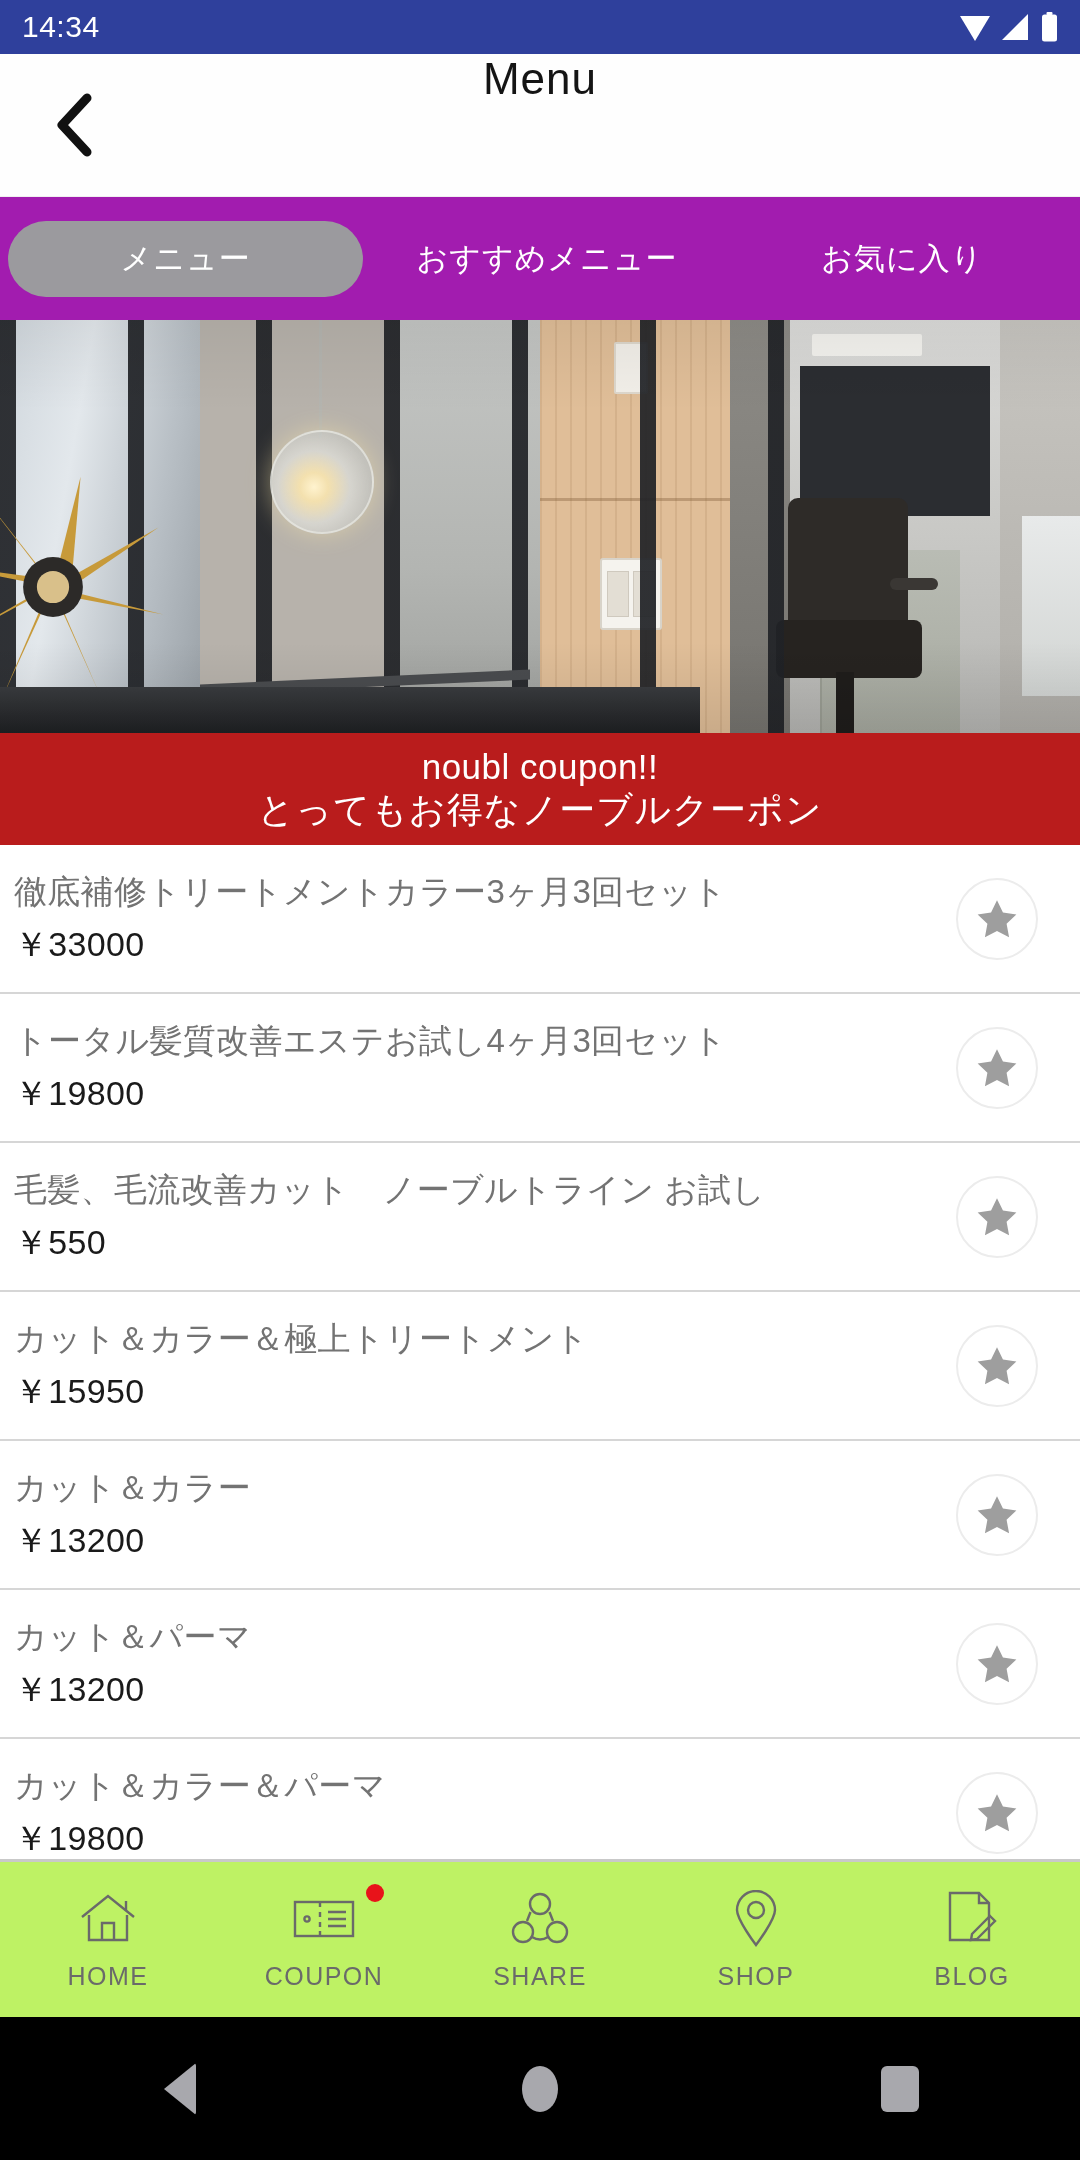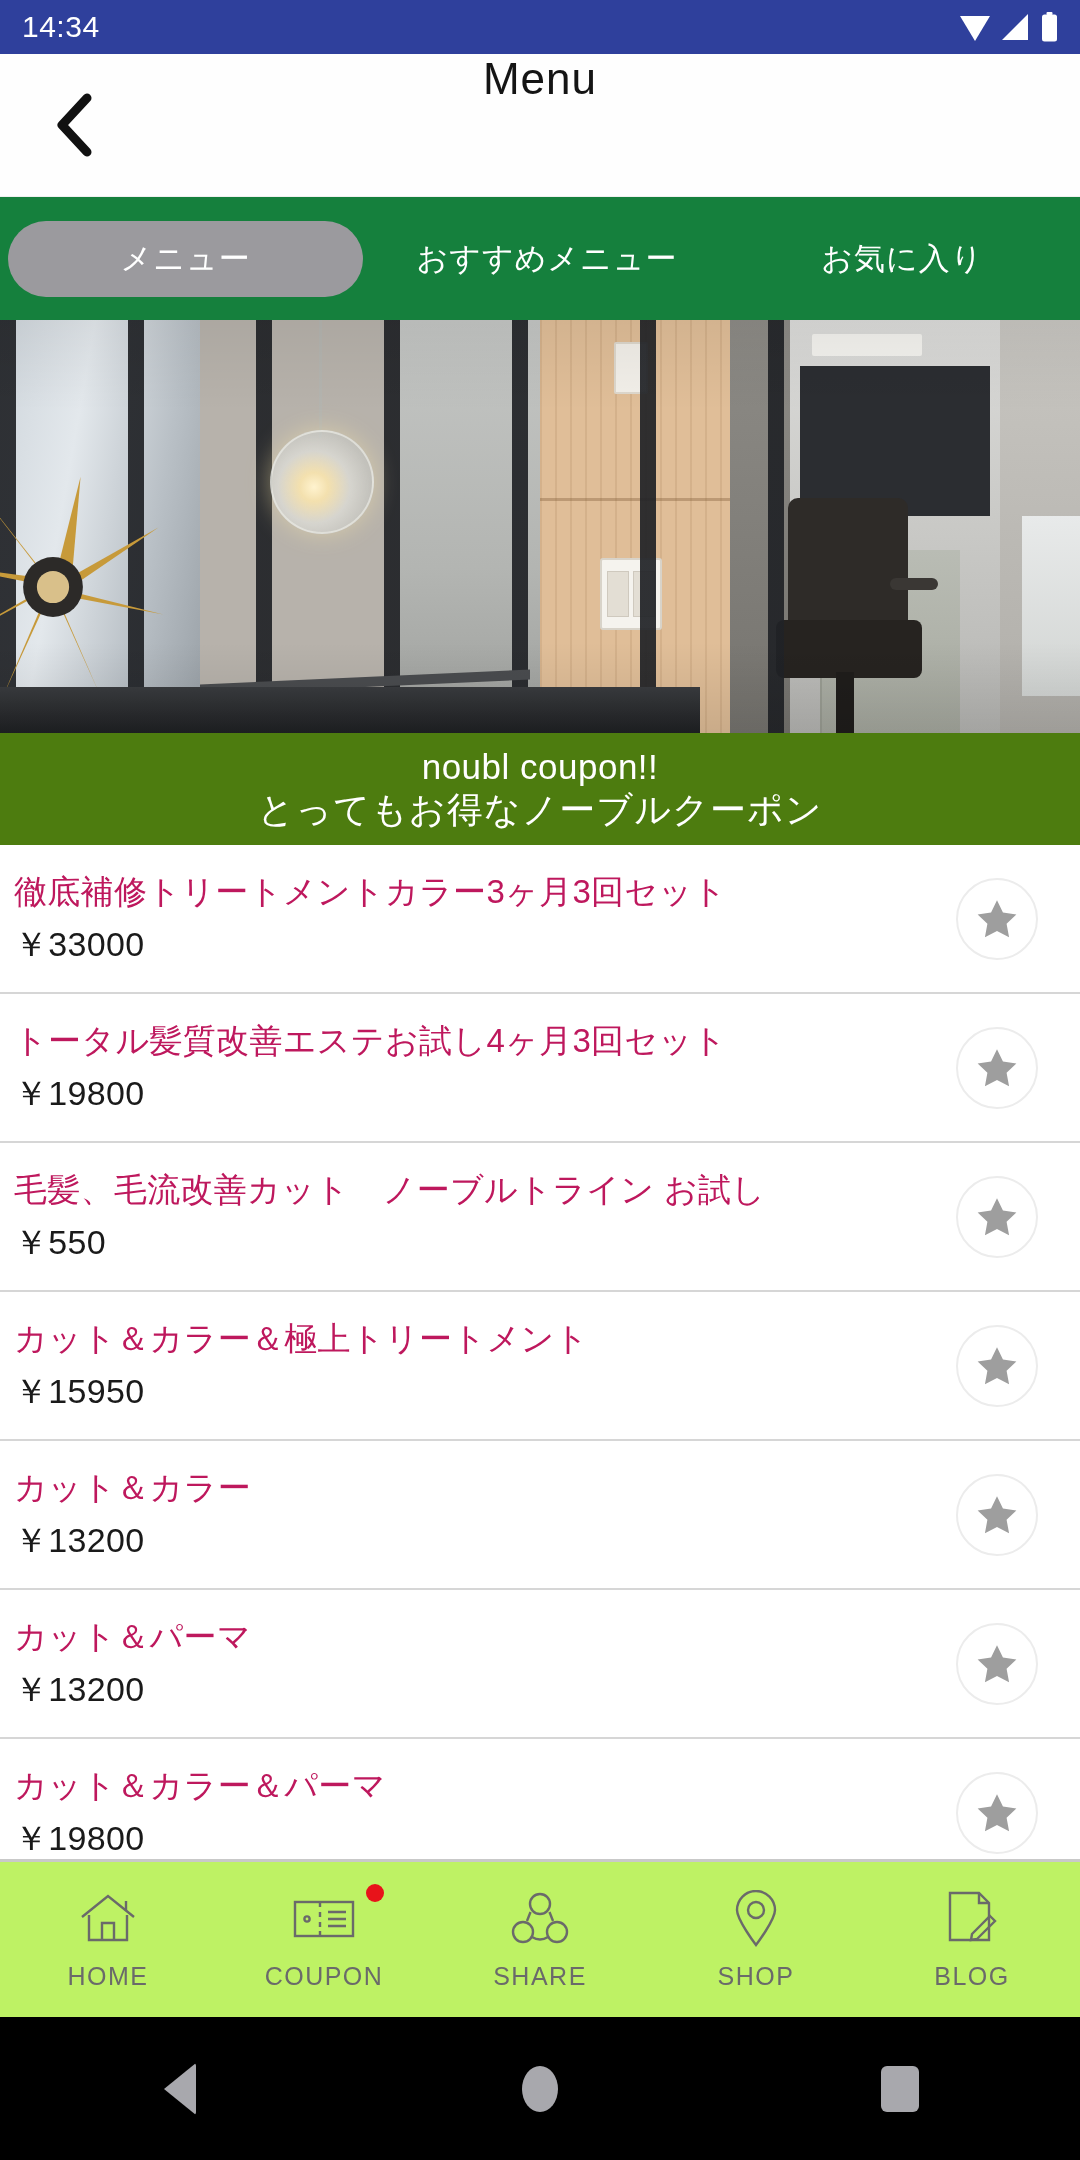--- a/index.html
+++ b/index.html
@@ -34,21 +34,21 @@
   }
   .backbtn svg{ display:block; }
   .appbar-title{
     width:100%; text-align:center; font-size:44px; color:#141414;
     font-weight:400; letter-spacing:1px;
   }
 
   
   .tabbar{
     position:absolute; top:197px; left:0; width:1080px; height:123px;
-    background:#15803d; display:flex; align-items:center;
+    background:#a21caf; display:flex; align-items:center;
   }
   .tab{
     flex:1; height:76px; display:flex; align-items:center; justify-content:center;
     color:#ffffff; font-size:31px; letter-spacing:1px;
   }
   .tab.active{
     background:#9b9a9e; border-radius:40px; margin:0 6px 0 8px;
     color:#ffffff;
   }
 
@@ -168,38 +168,38 @@
     background:#4a4c4f; transform:skewY(-2.6deg);
   }
   .hero-shade{
     position:absolute; inset:0;
     background:linear-gradient(180deg, rgba(0,0,0,.06) 0%, rgba(0,0,0,0) 22%, rgba(0,0,0,0) 78%, rgba(0,0,0,.10) 100%);
   }
 
   
   .caption{
     position:absolute; top:733px; left:0; width:1080px; height:112px;
-    background:#4d7c0f; color:#fff; text-align:center;
+    background:#b91c1c; color:#fff; text-align:center;
     display:flex; flex-direction:column; align-items:center; justify-content:center;
     gap:4px;
   }
   .caption-en{ font-size:35px; letter-spacing:.5px; line-height:1.1; }
   .caption-jp{ font-size:36px; letter-spacing:1px; line-height:1.1; }
 
   
   .list{
     position:absolute; top:845px; left:0; width:1080px; height:1014px;
     background:#fff; overflow:hidden;
   }
   .row{
     position:relative; height:149px; border-bottom:2px solid #d6d6d6;
     display:flex; align-items:center; padding:0 24px 0 14px;
   }
   .row-texts{ flex:1; display:flex; flex-direction:column; gap:16px; }
-  .row-title{ font-size:33px; color:#be185d; line-height:1.1; letter-spacing:.3px; }
+  .row-title{ font-size:33px; color:#737373; line-height:1.1; letter-spacing:.3px; }
   .row-price{ font-size:34px; color:#1a1a1a; line-height:1.1; letter-spacing:.3px; }
   .fav{
     width:82px; height:82px; border-radius:50%;
     border:2px solid #ececec; background:#fff;
     display:flex; align-items:center; justify-content:center; flex:0 0 auto;
     margin-right:18px;
   }
   .fav svg{ display:block; }
 
   

